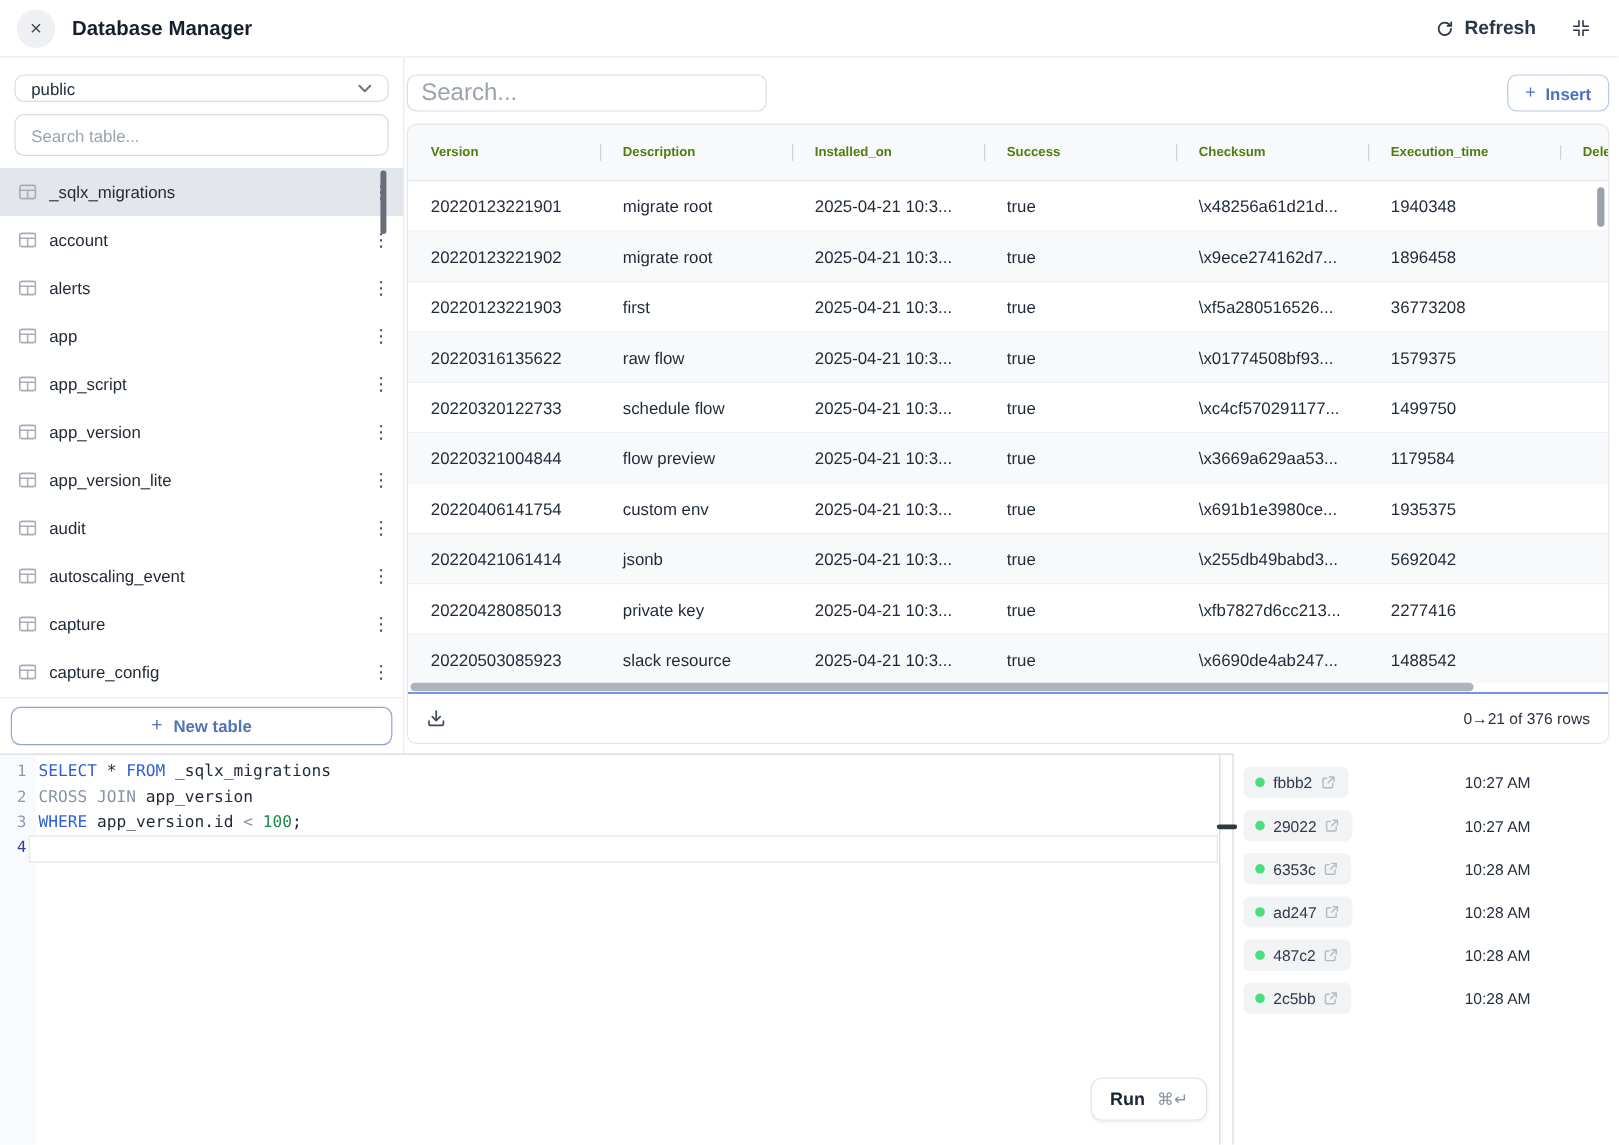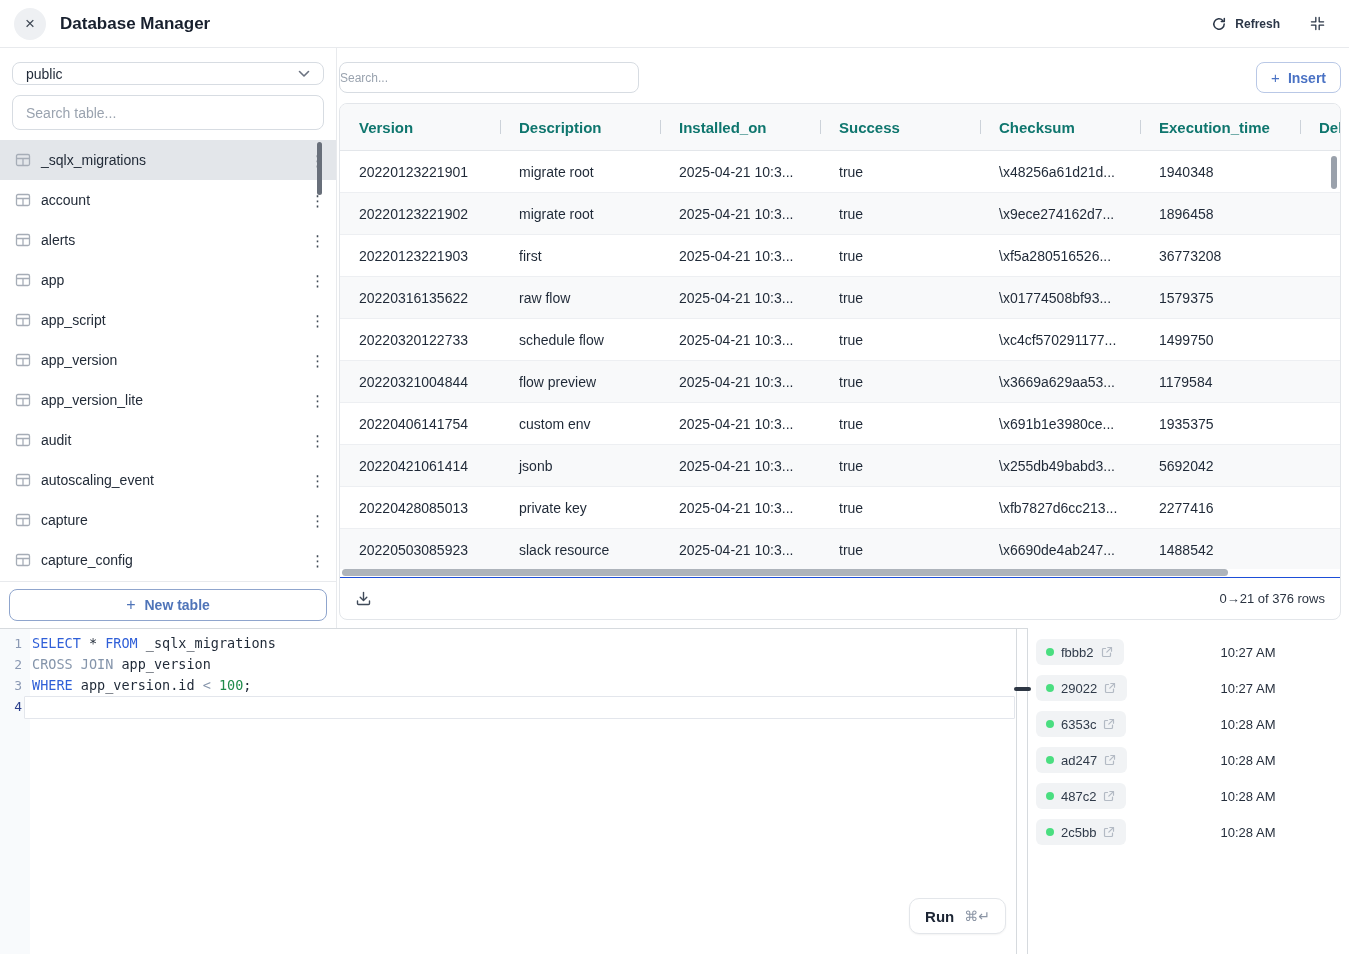--- a/index.html
+++ b/index.html
@@ -14,21 +14,21 @@
 
   
   .topbar { height:48px; flex:none; display:flex; align-items:center;
     padding:0 24px 0 14px; border-bottom:1px solid #e8eaed; }
   .close-btn { width:32px; height:32px; border-radius:50%; background:#eef0f3;
     border:none; display:flex; align-items:center; justify-content:center;
     font-size:17px; color:#3f4854; cursor:pointer; padding:0; }
   .app-title { font-size:17px; font-weight:700; color:#18202e; margin-left:14px; }
   .topbar-right { margin-left:auto; display:flex; align-items:center; gap:30px; }
   .refresh-btn { display:flex; align-items:center; gap:8px; background:none; border:none;
-    font-size:12px; font-weight:600; color:#2b3647; cursor:pointer; padding:0; }
+    font-size:16px; font-weight:600; color:#2b3647; cursor:pointer; padding:0; }
   .minimize-btn { background:none; border:none; padding:0; cursor:pointer; display:flex; }
 
   
   .main-row { display:flex; height:580px; flex:none; }
 
   
   .sidebar { width:337px; flex:none; border-right:1px solid #e8eaed;
     display:flex; flex-direction:column; }
   .sidebar-controls { padding:14px 12px 0 12px; }
   .schema-select { height:23px; width:100%; border:1px solid #d7dce2; border-radius:8px;
@@ -50,33 +50,33 @@
   .new-table-btn { width:100%; height:32px; border:1px solid #8fa5cd; border-radius:8px;
     background:#fff; color:#4f74b8; font-size:14px; font-weight:600; cursor:pointer;
     display:flex; align-items:center; justify-content:center; gap:9px; }
   .new-table-btn .plus { font-size:16px; font-weight:400; }
 
   
   .main-panel { flex:1; min-width:0; display:flex; flex-direction:column;
     padding:14px 8px 0 2px; }
   .panel-toolbar { display:flex; align-items:center; height:31px; margin-bottom:10px; flex:none; }
   .grid-search { width:300px; height:31px; border:1px solid #d7dce2; border-radius:8px;
-    padding:0 0; font-size:12px; color:#1f2937; outline:none; }
+    padding:0 11px; font-size:20px; color:#1f2937; outline:none; }
   .grid-search::placeholder { color:#9aa3af; }
   .insert-btn { margin-left:auto; height:31px; padding:0 14px; border:1px solid #b9c8e6;
     border-radius:8px; background:#fff; color:#4a72c4; font-size:14px; font-weight:600;
     display:flex; align-items:center; gap:8px; cursor:pointer; }
   .insert-btn .plus { font-size:15px; font-weight:400; }
 
   .data-table { border:1px solid #e3e6ea; border-radius:8px; height:517px; flex:none;
     display:flex; flex-direction:column; position:relative; overflow:hidden; background:#fff; }
   .thead { display:flex; align-items:center; height:47px; flex:none; background:#f8f9fa;
     border-bottom:1px solid #e3e6ea; }
-  .th { width:160px; flex:none; padding-left:19px; font-size:15px; font-weight:700;
-    color:#0f766e; white-space:nowrap; position:relative; }
+  .th { width:160px; flex:none; padding-left:19px; font-size:11px; font-weight:700;
+    color:#4d7c0f; white-space:nowrap; position:relative; }
   .th:not(:first-child)::before { content:""; position:absolute; left:0; top:50%;
     transform:translateY(-50%); width:1px; height:14px; background:#ccd2d9; }
   .th.th-last { flex:1; overflow:hidden; min-width:0; }
   .tbody { flex:1; overflow:hidden; }
   .tr { display:flex; align-items:center; height:42px; font-size:14px; color:#1f2937;
     border-bottom:1px solid #edeff2; background:#fff; cursor:default; }
   .tr:nth-child(even) { background:#f8f9fa; }
   .td { width:160px; flex:none; padding-left:19px; white-space:nowrap; overflow:hidden; }
   .td.td-last { flex:1; min-width:0; }
   .h-scrollbar { height:8px; flex:none; position:relative; }

